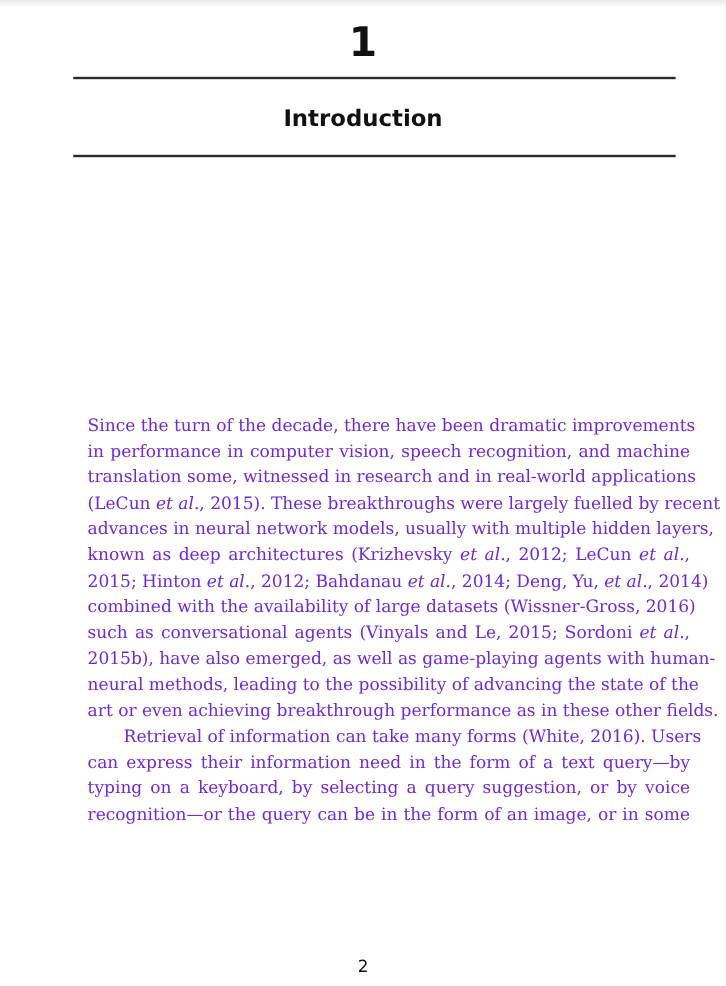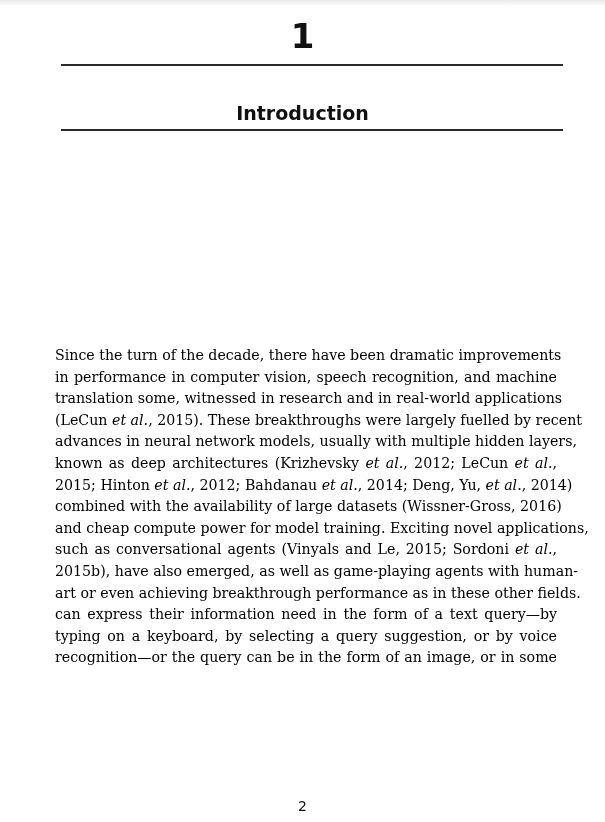--- a/index.html
+++ b/index.html
@@ -13,27 +13,27 @@
     }
     .chapter-number {
       position: absolute; left: 0; width: 605px; top: 14px; text-align: center;
       font-family: "DejaVu Sans", sans-serif; font-weight: bold; font-size: 34px; line-height: 44px;
       color: #111;
     }
     .rule {
       position: absolute; left: 61px; width: 502px; height: 2px; background: #2a2a2a;
     }
     .chapter-title {
-      position: absolute; left: 0; width: 605px; top: 100px; text-align: center;
+      position: absolute; left: 0; width: 605px; top: 86px; text-align: center;
       font-family: "DejaVu Sans", sans-serif; font-weight: bold; font-size: 19px; line-height: 26px;
       color: #111;
     }
     .body-text {
-      position: absolute; left: 55px; width: 502px; top: 345px;
-      font-family: "DejaVu Serif", serif; font-size: 14.2px; color: #000000;
+      position: absolute; left: 73px; width: 502px; top: 345px;
+      font-family: "DejaVu Serif", serif; font-size: 14.2px; color: #6d28d9;
     }
     .line {
       display: block; height: 21.6px; line-height: 21.6px;
       text-align: justify; text-align-last: justify; white-space: nowrap; overflow: visible;
     }
     .line.indent { padding-left: 30px; }
     .line i { font-style: italic; }
     .page-number {
       position: absolute; left: 0; width: 605px; top: 797px; text-align: center;
       font-family: "DejaVu Sans", sans-serif; font-size: 14px; line-height: 18px; color: #111;
@@ -52,25 +52,26 @@
 <div class="body-text" id="body-text">
     <div>
       <span class="line">Since the turn of the decade, there have been dramatic improvements</span>
       <span class="line">in performance in computer vision, speech recognition, and machine</span>
       <span class="line">translation some, witnessed in research and in real-world applications</span>
       <span class="line">(LeCun <i>et al.</i>, 2015). These breakthroughs were largely fuelled by recent</span>
       <span class="line">advances in neural network models, usually with multiple hidden layers,</span>
       <span class="line">known as deep architectures (Krizhevsky <i>et al.</i>, 2012; LeCun <i>et al.</i>,</span>
       <span class="line">2015; Hinton <i>et al.</i>, 2012; Bahdanau <i>et al.</i>, 2014; Deng, Yu, <i>et al.</i>, 2014)</span>
       <span class="line">combined with the availability of large datasets (Wissner-Gross, 2016)</span>
-      <span class="line">and cheap compute power for model training. Exciting novel applications,</span>
       <span class="line">such as conversational agents (Vinyals and Le, 2015; Sordoni <i>et al.</i>,</span>
       <span class="line">2015b), have also emerged, as well as game-playing agents with human-</span>
+      <span class="line">neural methods, leading to the possibility of advancing the state of the</span>
       <span class="line" style="text-align-last: left;">art or even achieving breakthrough performance as in these other fields.</span>
     </div>
     <div>
+      <span class="line indent">Retrieval of information can take many forms (White, 2016). Users</span>
       <span class="line">can express their information need in the form of a text query—by</span>
       <span class="line">typing on a keyboard, by selecting a query suggestion, or by voice</span>
       <span class="line">recognition—or the query can be in the form of an image, or in some</span>
     </div>
   </div>
 
 <div class="page-number">2</div>
 
 </body></html>

